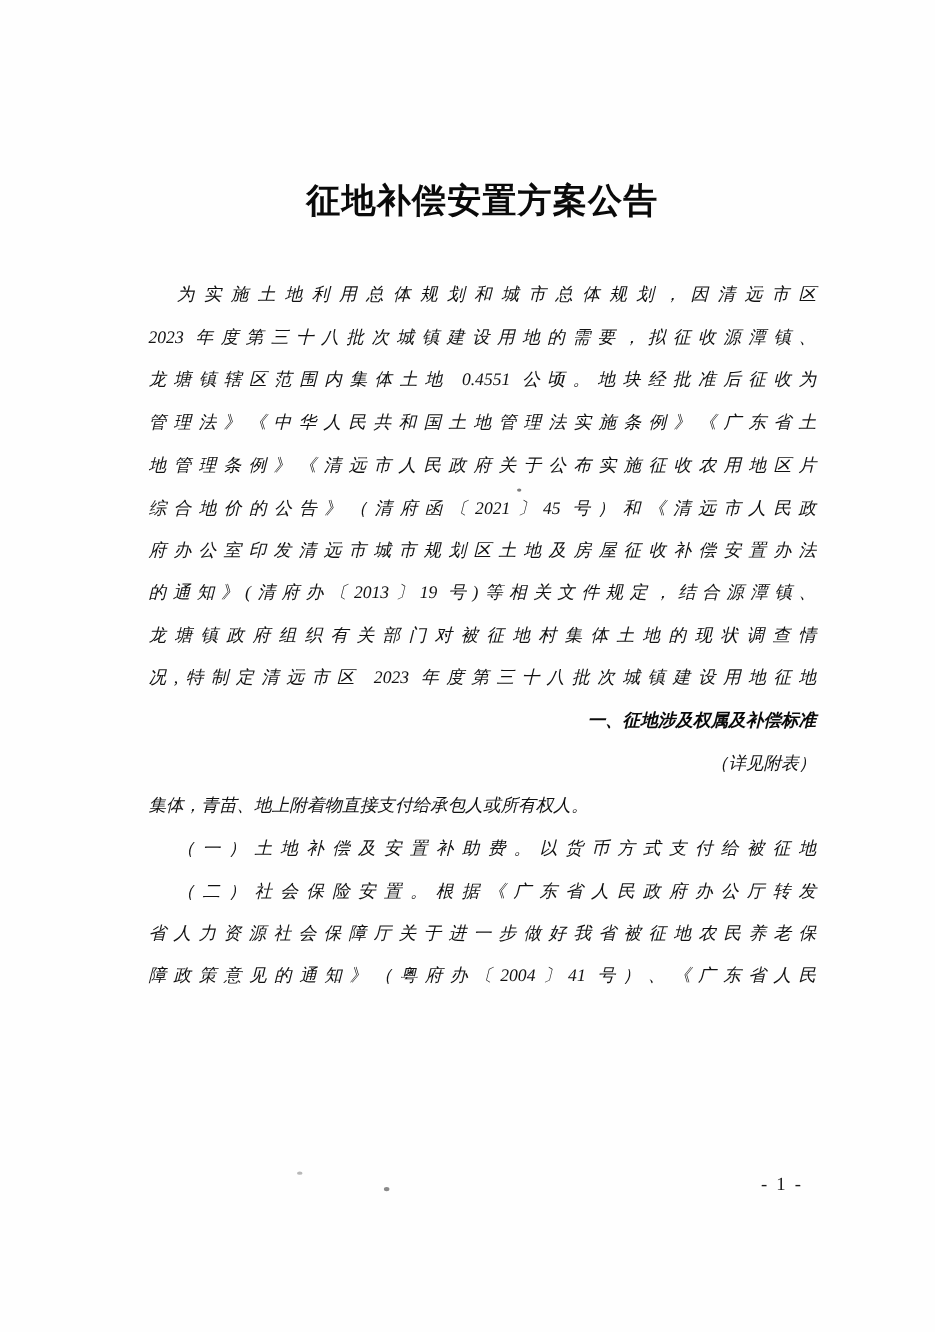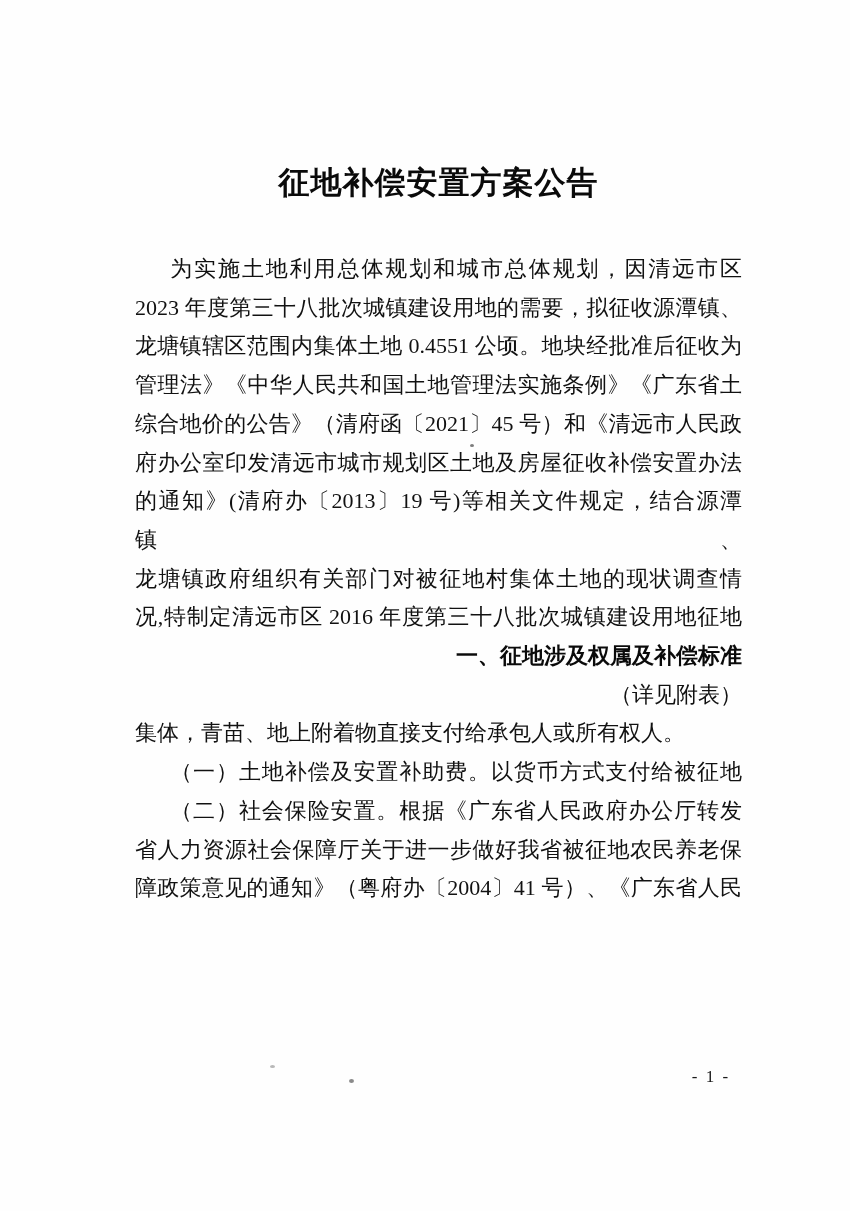--- a/index.html
+++ b/index.html
@@ -27,23 +27,24 @@
     line-height: 40px;
     font-weight: 700;
     letter-spacing: 1px;
     color: #0a0a0a;
   }
   .body-text {
     position: absolute;
     top: 250px;
     left: 135px;
     width: 607px;
-    font-size: 22px;
+    font-size: 16px;
     line-height: 38.7px;
     color: #111111;
+    font-style: italic;
   }
   .line {
     text-align: left;
   }
   .line.fill {
     text-align: justify;
     text-align-last: justify;
   }
   .line.indent {
     text-indent: 1.6em;
@@ -78,25 +79,26 @@
 
 <div class="page">
 
   <h1 class="doc-title">征地补偿安置方案公告</h1>
 
   <div class="body-text">
     <div class="line indent fill">为实施土地利用总体规划和城市总体规划，因清远市区</div>
     <div class="line fill">2023 年度第三十八批次城镇建设用地的需要，拟征收源潭镇、</div>
     <div class="line fill">龙塘镇辖区范围内集体土地 0.4551 公顷。地块经批准后征收为</div>
     <div class="line fill">管理法》《中华人民共和国土地管理法实施条例》《广东省土</div>
+    <div class="line fill">地管理条例》《清远市人民政府关于公布实施征收农用地区片</div>
     <div class="line fill">综合地价的公告》（清府函〔2021〕45 号）和《清远市人民政</div>
     <div class="line fill">府办公室印发清远市城市规划区土地及房屋征收补偿安置办法</div>
     <div class="line fill">的通知》(清府办〔2013〕19 号)等相关文件规定，结合源潭镇、</div>
     <div class="line fill">龙塘镇政府组织有关部门对被征地村集体土地的现状调查情</div>
-    <div class="line fill">况,特制定清远市区 2016 年度第三十八批次城镇建设用地征地</div>
+    <div class="line fill">况,特制定清远市区 2023 年度第三十八批次城镇建设用地征地</div>
 
     <div class="line indent heading">一、征地涉及权属及补偿标准</div>
     <div class="line indent">（详见附表）</div>
 
     <div class="line">集体，青苗、地上附着物直接支付给承包人或所有权人。</div>
     <div class="line indent fill">（一）土地补偿及安置补助费。以货币方式支付给被征地</div>
 
     <div class="line indent fill">（二）社会保险安置。根据《广东省人民政府办公厅转发</div>
     <div class="line fill">省人力资源社会保障厅关于进一步做好我省被征地农民养老保</div>
     <div class="line fill">障政策意见的通知》（粤府办〔2004〕41 号）、《广东省人民</div>

